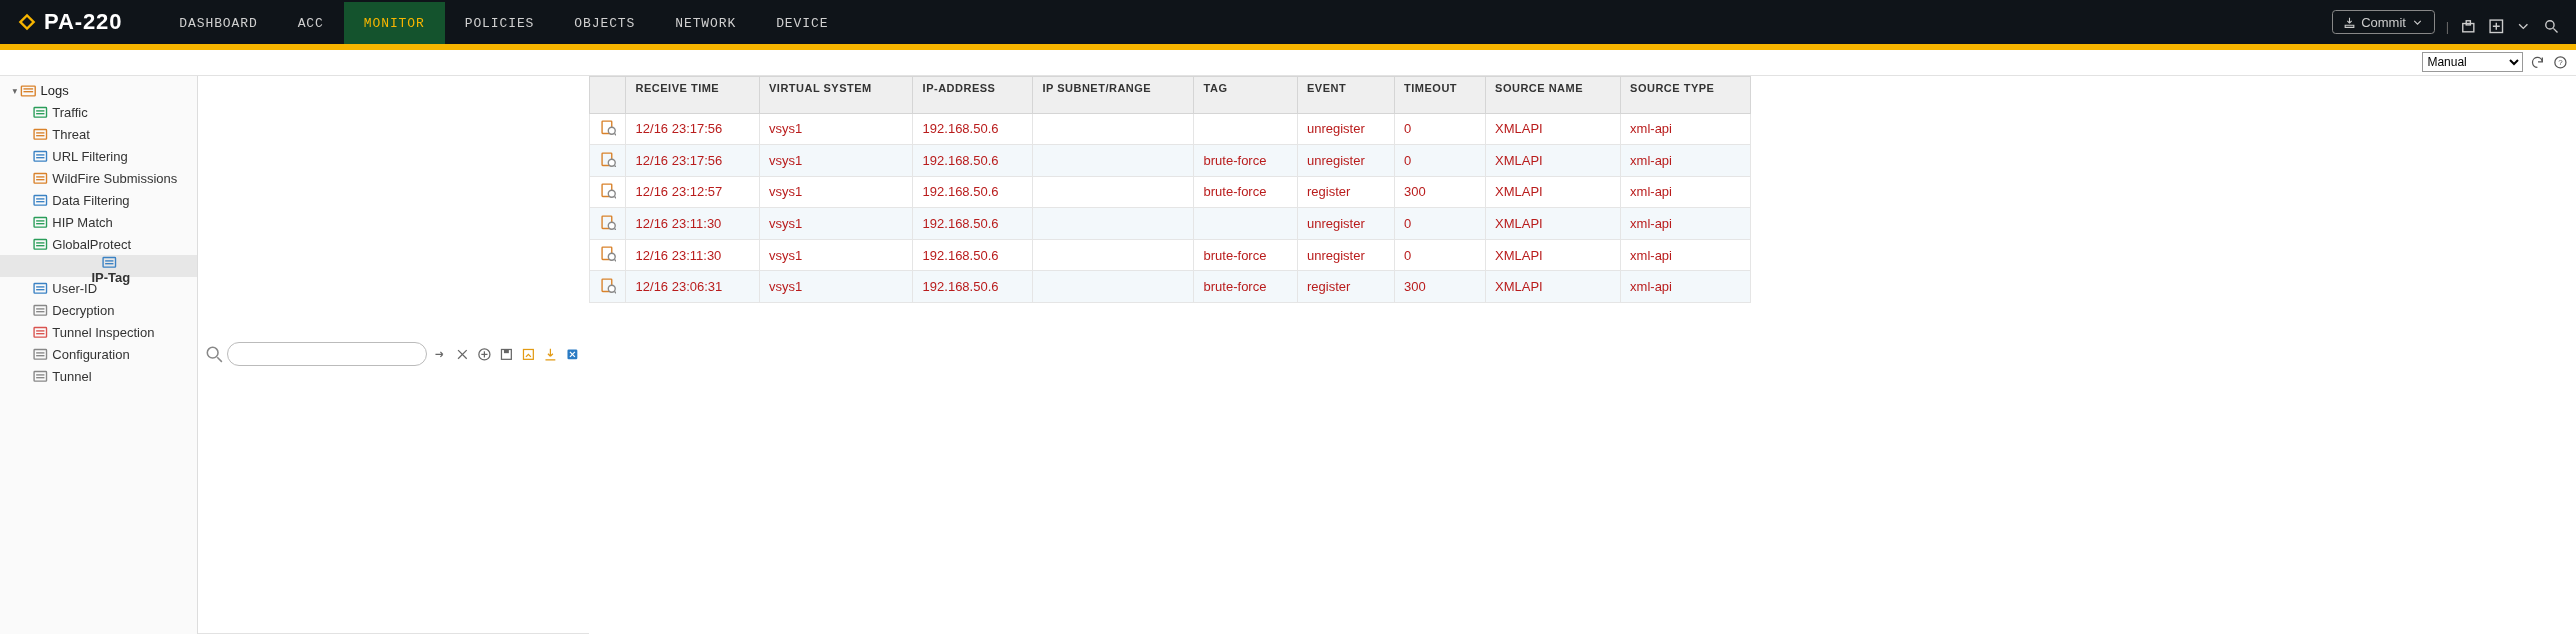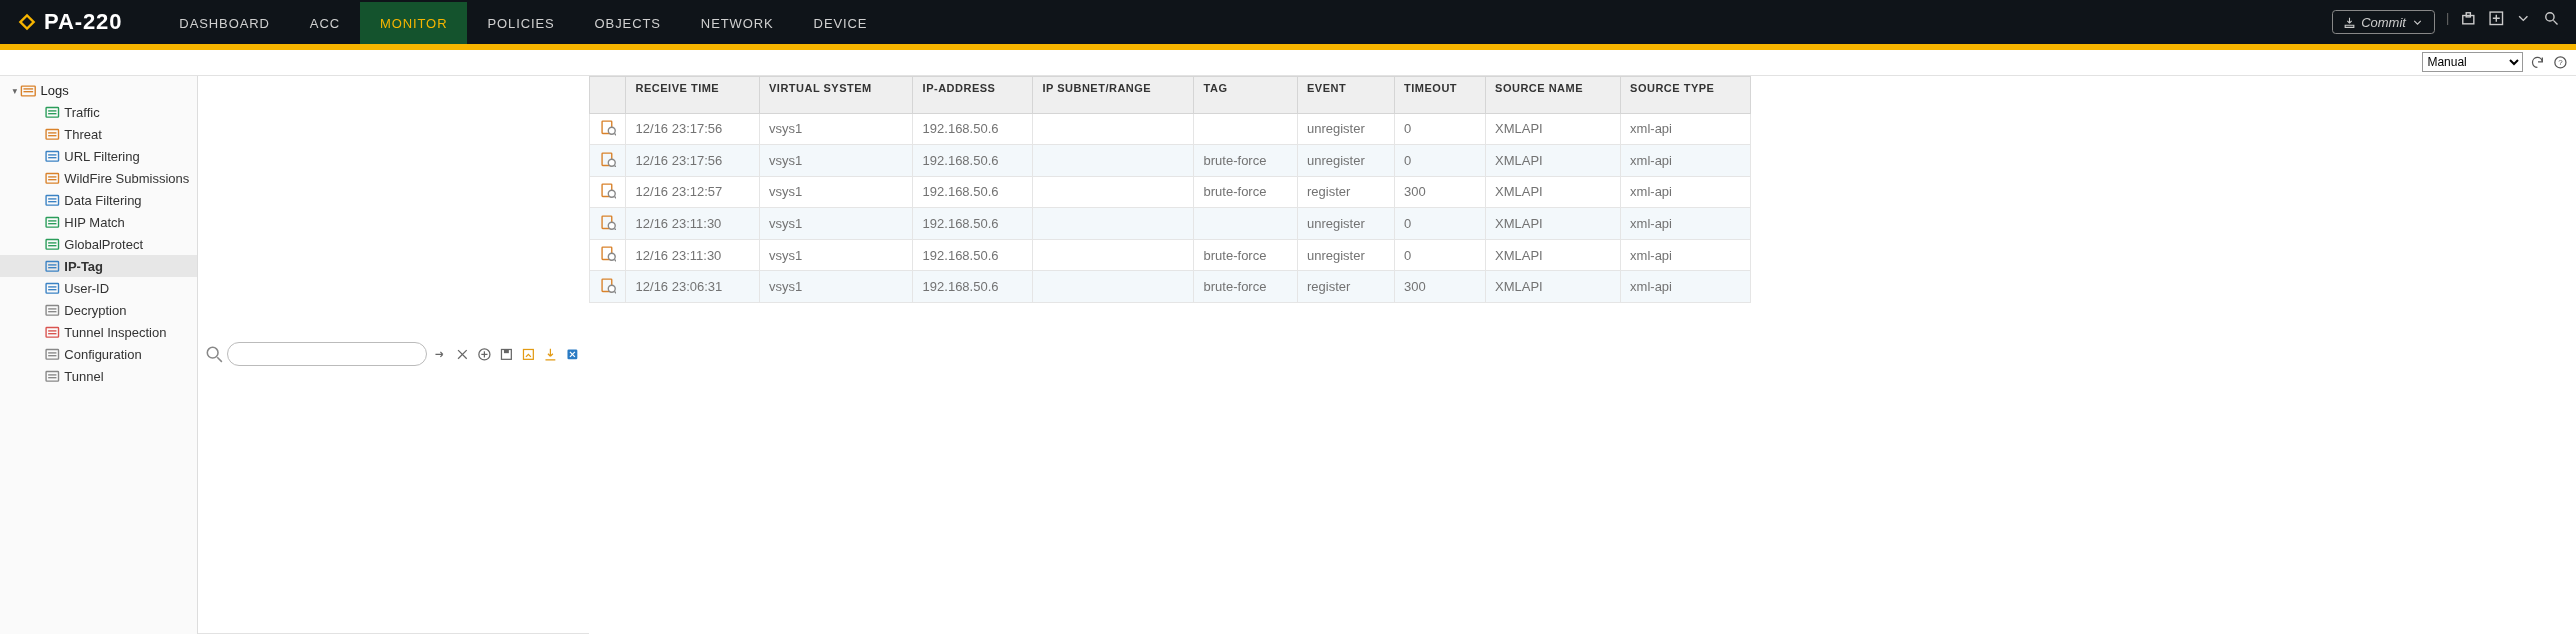--- a/index.html
+++ b/index.html
@@ -4,24 +4,24 @@
 <style>
   * { box-sizing: border-box; margin: 0; padding: 0; }
   html, body { width: 100%; height: 100%; font-family: "Segoe UI", Arial, sans-serif; font-size: 13px; color: #333; background: #f7f7f7; }
   body { display: flex; flex-direction: column; }
 
   
   .topbar { display: flex; align-items: center; height: 44px; background: #0f1419; color: #dcdcdc; padding: 0 16.6px; }
   .brand { display: flex; align-items: center; gap: 7.4px; margin-right: 37px; }
   .brand-logo { width: 20px; height: 20px; }
   .brand-name { font-weight: 700; font-size: 22px; letter-spacing: 0.9px; color: #fff; }
-  .mainnav { display: flex; height: 100%; }
+  .mainnav { display: flex; height: 100%; font-family: Liberation Mono, monospace; }
   .mainnav-item { display: flex; align-items: center; padding: 0 20px; font-size: 13px; letter-spacing: 0.9px; color: #d0d0d0; cursor: pointer; border-top: 2.8px solid transparent; }
   .mainnav-item.active { color: #f7b500; border-top: 2.8px solid #0f1419; background: #14532d; }
-  .topbar-right { margin-left: auto; display: flex; align-items: flex-start; gap: 11px; font-style: italic; }
+  .topbar-right { margin-left: auto; display: flex; align-items: flex-end; gap: 11px; }
   .commit-btn { display: flex; align-items: center; gap: 5.5px; border: 0.9px solid #888; border-radius: 3.7px; padding: 3.7px 9.2px; color: #ccc; cursor: pointer; }
   .commit-btn svg { width: 13px; height: 13px; }
   .top-divider { color: #666; }
   .top-icon { cursor: pointer; color: #ccc; display: inline-flex; align-items: center; }
   .top-icon svg { width: 16.6px; height: 16.6px; }
 
   .gold-strip { height: 5.5px; background: #f7b500; }
 
   
   .subbar { height: 26px; background: #fff; border-bottom: 0.9px solid #e2e2e2; display: flex; align-items: center; justify-content: flex-end; padding: 0 7.4px; gap: 6px; }
@@ -30,22 +30,22 @@
   .sub-icon svg { width: 14.8px; height: 14.8px; }
 
   
   .workspace { flex: 1; display: flex; overflow: hidden; }
 
   
   .sidebar { width: 198px; background: #fafafa; border-right: 0.9px solid #ddd; overflow-y: auto; font-size: 13px; }
   .tree { padding: 3.7px 0 37px 0; }
   .tree-row { display: flex; align-items: center; height: 22px; padding-right: 7.4px; cursor: pointer; white-space: nowrap; }
   .tree-row.level0 { padding-left: 9.2px; }
-  .tree-row.level1 { padding-left: 44px; align-items: center; }
-  .tree-row.selected { background: #e7e7e7; font-weight: 700; }
+  .tree-row.level1 { padding-left: 32px; align-items: center; }
+  .tree-row.selected { background: #e7e7e7; font-weight: 700; flex-direction: column; }
   .tree-caret { width: 11px; color: #666; font-size: 9.2px; display: inline-flex; justify-content: center; }
   .tree-icon { width: 16.6px; height: 14.8px; margin-right: 3.7px; display: inline-flex; align-items: center; justify-content: center; }
   .tree-label { color: #222; }
   .tree-row.level1 .tree-label { color: #333; }
 
   
   .content { flex: 1; display: flex; overflow: hidden; background: #fff; }
   .filterbar { display: flex; align-items: center; gap: 3.7px; padding: 5.5px 7.4px; border-bottom: 0.9px solid #e2e2e2; }
   .filterbar .search-icon { color: #888; display:inline-flex; }
   .filterbar .search-icon svg { width: 18.4px; height: 18.4px; }
@@ -53,21 +53,21 @@
   .fb-icon { color: #666; cursor: pointer; display:inline-flex; align-items:center; padding: 0 1.8px;}
   .fb-icon svg { width: 14.8px; height: 14.8px; }
   .fb-icon.hl { color: #e29a13; }
   .fb-icon.blue { color: #2a7bc4; }
 
   
   .tablewrap { flex: 1; overflow: auto; }
   table.log { border-collapse: collapse; width: 1162px; }
   table.log th { background: #efefef; border: 0.9px solid #d5d5d5; text-align: left; padding: 5.5px 9.2px; font-size: 11px; font-weight: 700; letter-spacing: 0.5px; color: #333; vertical-align: top; height: 37px; }
   table.log th:first-child, table.log td:first-child { width: 31px; text-align: center; }
-  table.log td { border: 0.9px solid #e5e5e5; padding: 5.5px 9.2px; font-size: 13px; color: #737373; height: 29.5px; }
+  table.log td { border: 0.9px solid #e5e5e5; padding: 5.5px 9.2px; font-size: 13px; color: #b91c1c; height: 29.5px; }
   table.log tbody tr:nth-child(even) td { background: #f3f8fb; }
   .detail-icon { display:inline-flex; cursor:pointer; }
   .detail-icon svg { width: 16.6px; height: 16.6px; }
 
   
 </style>
 </head>
 <body>
 
 <div class="topbar">

